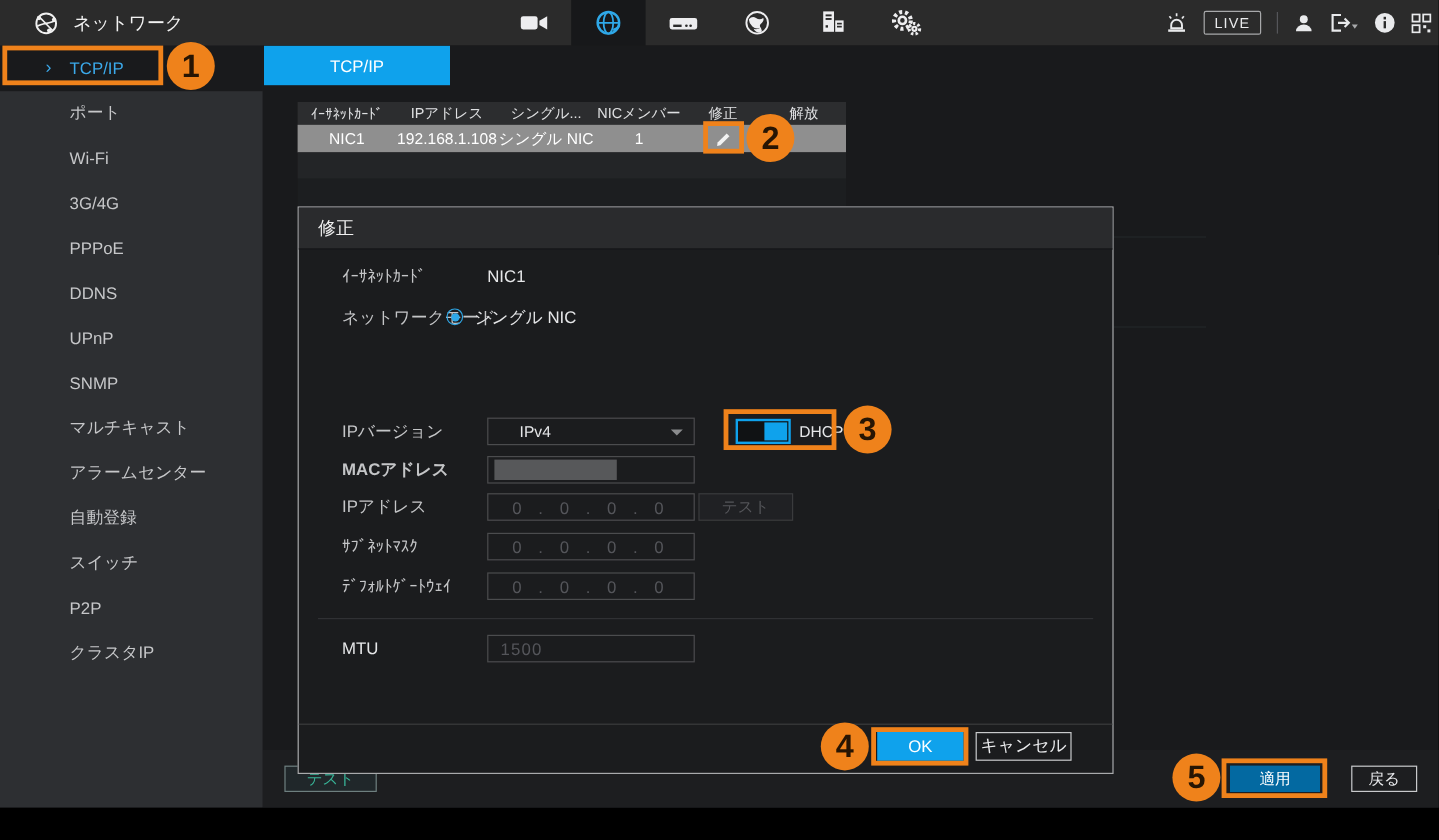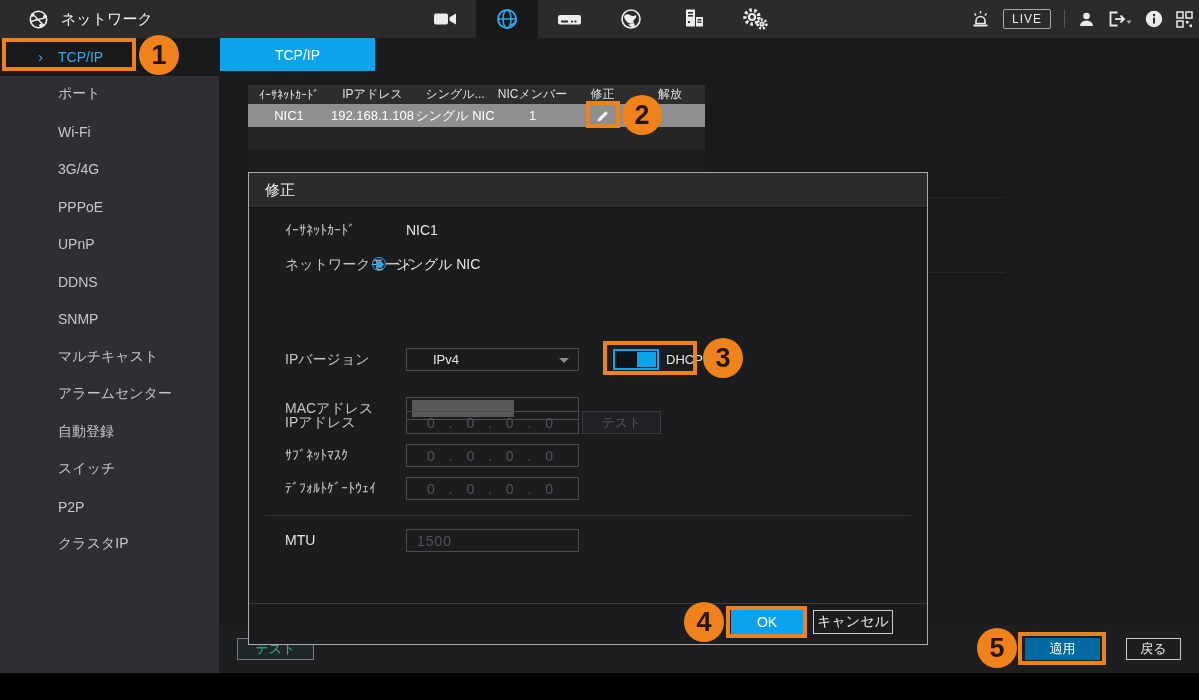--- a/index.html
+++ b/index.html
@@ -204,24 +204,24 @@
     <div class="side-item">
         <span>Wi-Fi</span>
       </div>
     <div class="side-item">
         <span>3G/4G</span>
       </div>
     <div class="side-item">
         <span>PPPoE</span>
       </div>
     <div class="side-item">
+        <span>DDNS</span>
+      </div>
+    <div class="side-item">
         <span>UPnP</span>
-      </div>
-    <div class="side-item">
-        <span>DDNS</span>
       </div>
     <div class="side-item">
         <span>SNMP</span>
       </div>
     <div class="side-item">
         <span>マルチキャスト</span>
       </div>
     <div class="side-item">
         <span>アラームセンター</span>
       </div>
@@ -296,21 +296,21 @@
       <div class="dropdown">
         <span>IPv4</span>
         <span class="caret"></span>
       </div>
       <div class="toggle">
           <span class="knob"></span>
         </div>
       <span class="dhcp-text">DHCP</span>
     </div>
 
-    <div class="m-row" style="top:224px; left:0; right:0;">
+    <div class="m-row" style="top:207px; left:0; right:0;font-weight:bold;">
       <span class="m-label">MACアドレス</span>
       <div class="m-input">
         <span class="redact"></span>
       </div>
     </div>
 
     <div class="m-row" style="top:238px; left:0; right:0;">
       <span class="m-label">IPアドレス</span>
       <div class="m-input">0 . 0 . 0 . 0</div>
       <div class="mtest-btn">テスト</div>

